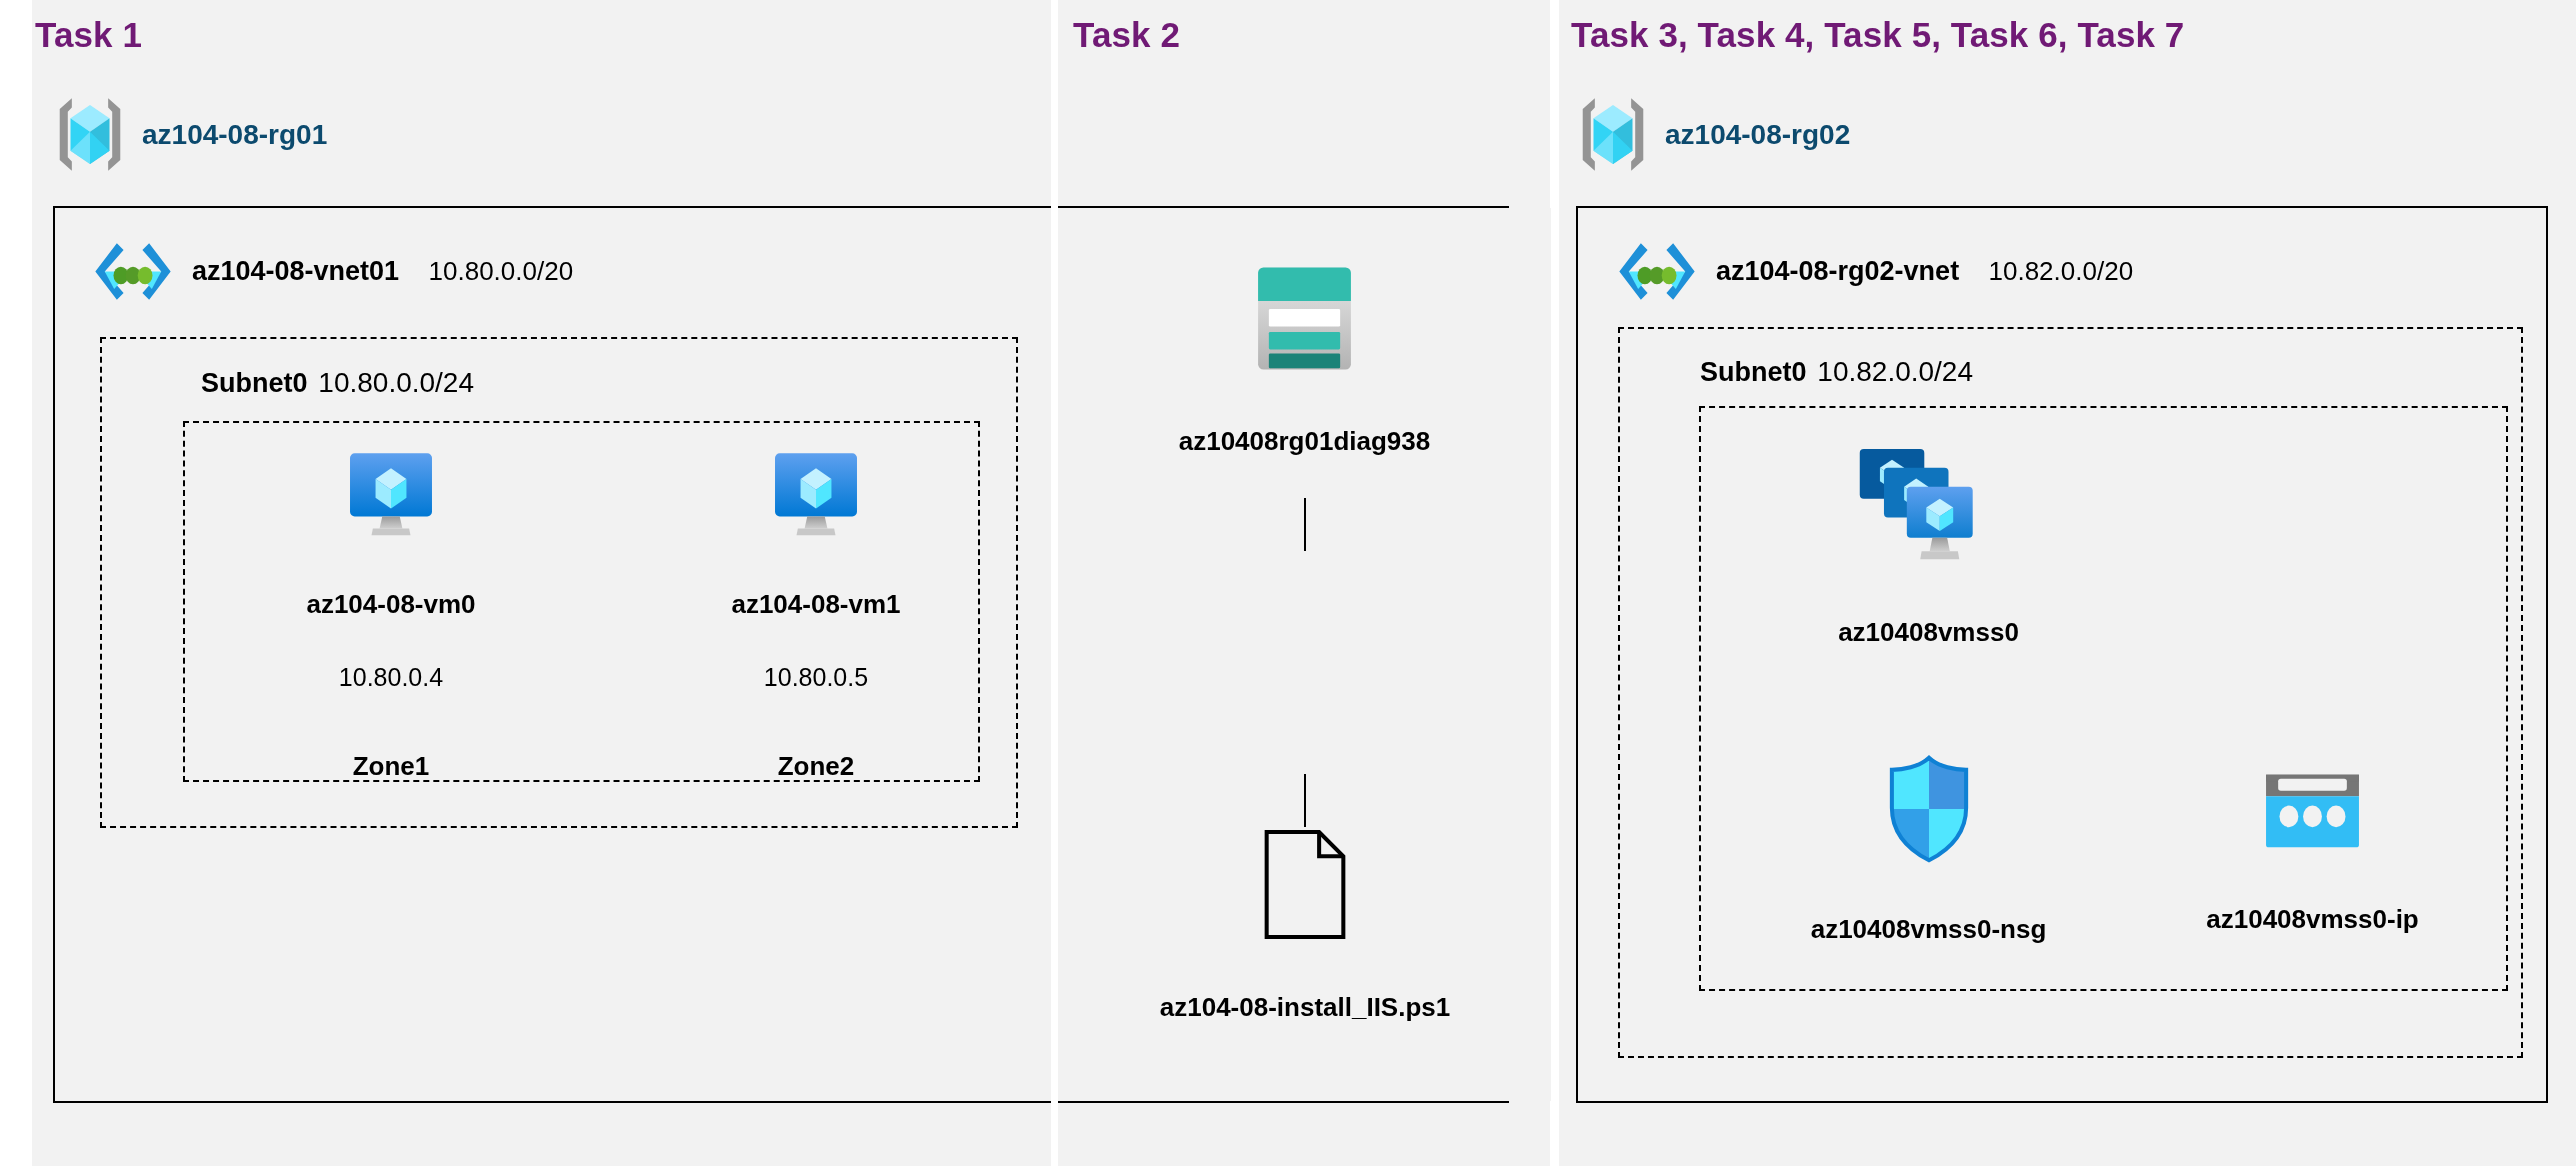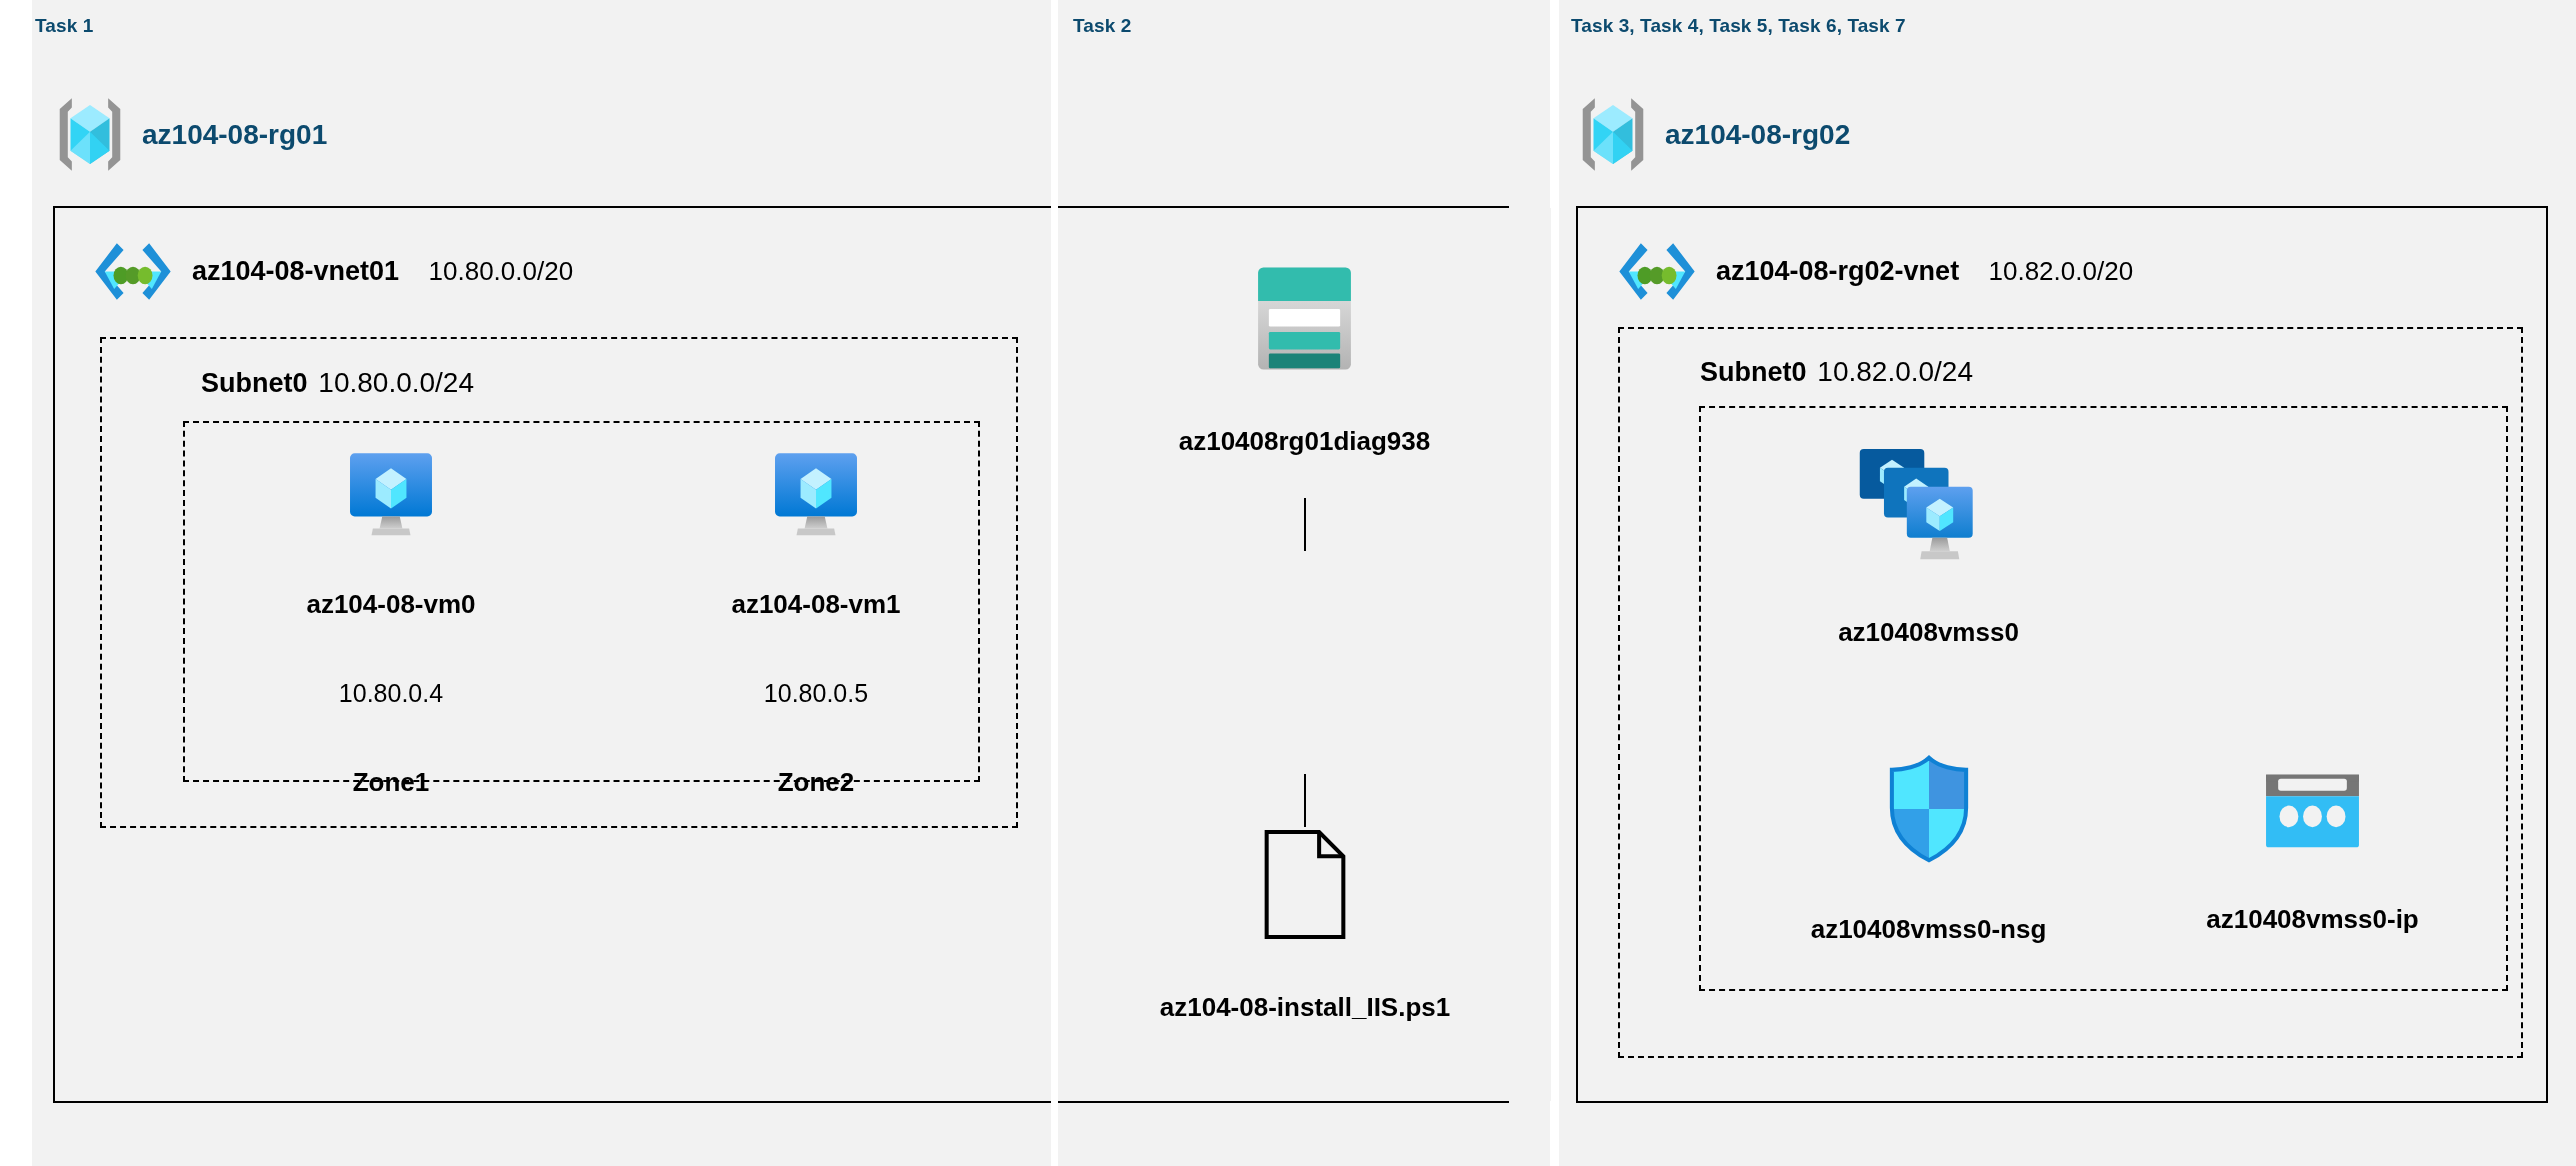--- a/index.html
+++ b/index.html
@@ -13,23 +13,23 @@
   .canvas { position:relative; width:2576px; height:1166px; background:#ffffff; }
 
   
   .panel { position:absolute; background:#f2f2f2; }
   #panel-task1 { left:32px;  top:0px;   width:1019px; height:1166px; }
   #panel-task2 { left:1058px;top:0px;   width:492px;  height:1166px; }
   #panel-task3 { left:1559px;top:0px;   width:1017px; height:1166px; }
 
   .task-title {
     position:absolute;
-    color:#0c4a6e;
+    color:#701a75;
     font-weight:bold;
-    font-size:19px;
+    font-size:35px;
     letter-spacing:0.1px;
     white-space:nowrap;
   }
   #title-task1 { left:35px;   top:15px; }
   #title-task2 { left:1073px; top:15px; }
   #title-task3 { left:1571px; top:15px; }
 
   
   .rg-row { position:absolute; display:flex; align-items:center; gap:15px; }
   #rg-row-1 { left:53px;  top:94px; }
@@ -62,21 +62,21 @@
   .subnet-cidr { font-size:28px; color:#000; margin-left:10.8px; }
 
   
   .inner-box { position:absolute; border:2.7px dashed #000; }
   #inner-box-1 { left:183px;  top:421px; width:797px; height:361px; }
   #inner-box-2 { left:1699px; top:406px; width:809px; height:585px; }
 
   
   .res { position:absolute; display:flex; flex-direction:column; align-items:center;gap:40px; }
   .res-label { font-size:26px; font-weight:bold; color:#000; white-space:nowrap; margin-top:10.8px; text-align:center; line-height:1.22; }
-  .res-sub   { font-size:25px; font-weight:normal; color:#000; white-space:nowrap; text-align:center; line-height:1.3;margin-top:16px; }
+  .res-sub   { font-size:25px; font-weight:normal; color:#000; white-space:nowrap; text-align:center; line-height:1.3; }
   .res-zone  { font-size:26px; font-weight:bold; color:#000; white-space:nowrap; text-align:center; margin-top:17.5px; }
 
   
   #res-vm0 { left:263px;  top:452px; width:256px; }
   #res-vm1 { left:688px; top:452px; width:256px; }
 
   
   #res-storage { left:1146px; top:262px; width:317px; }
   #res-container { left:1187px; top:551px; width:236px; }
   #res-script { left:1106px; top:828px; width:398px; }

